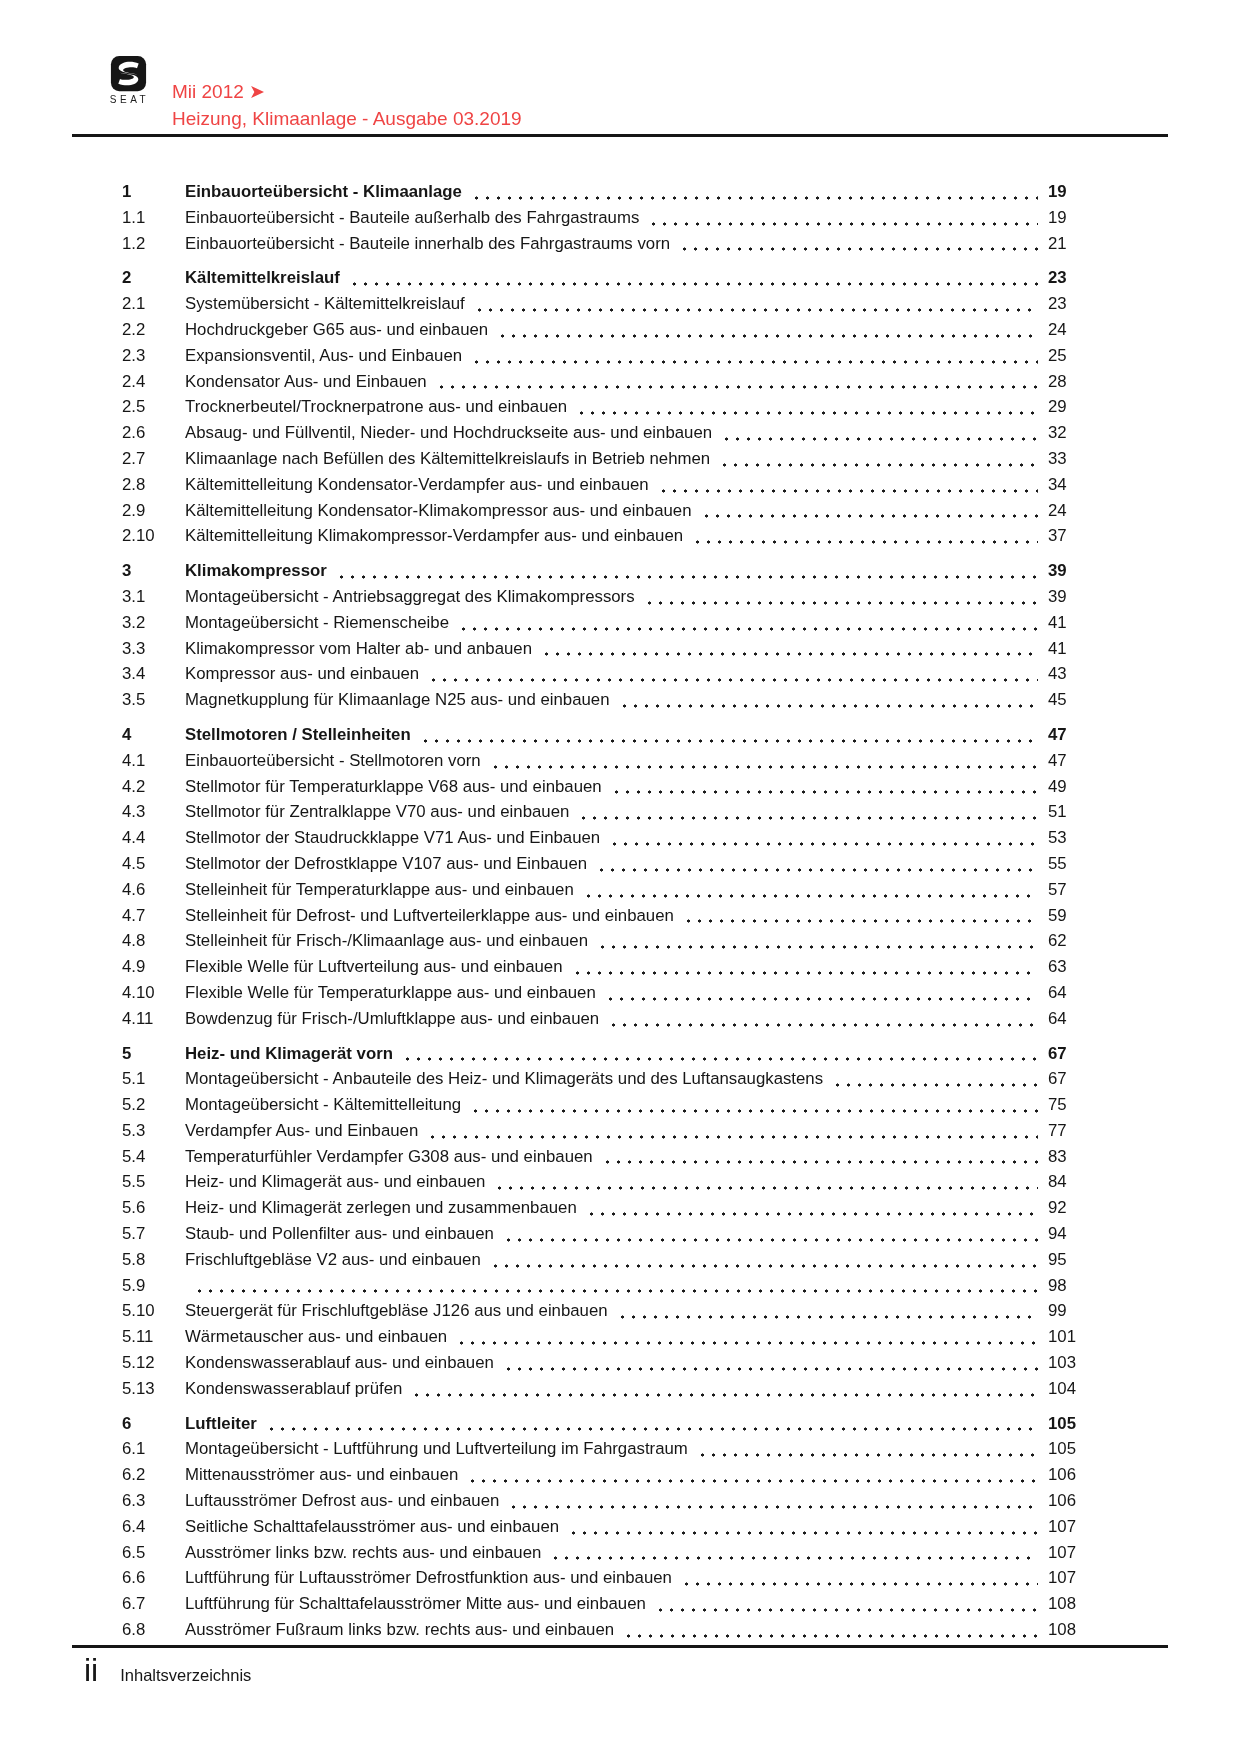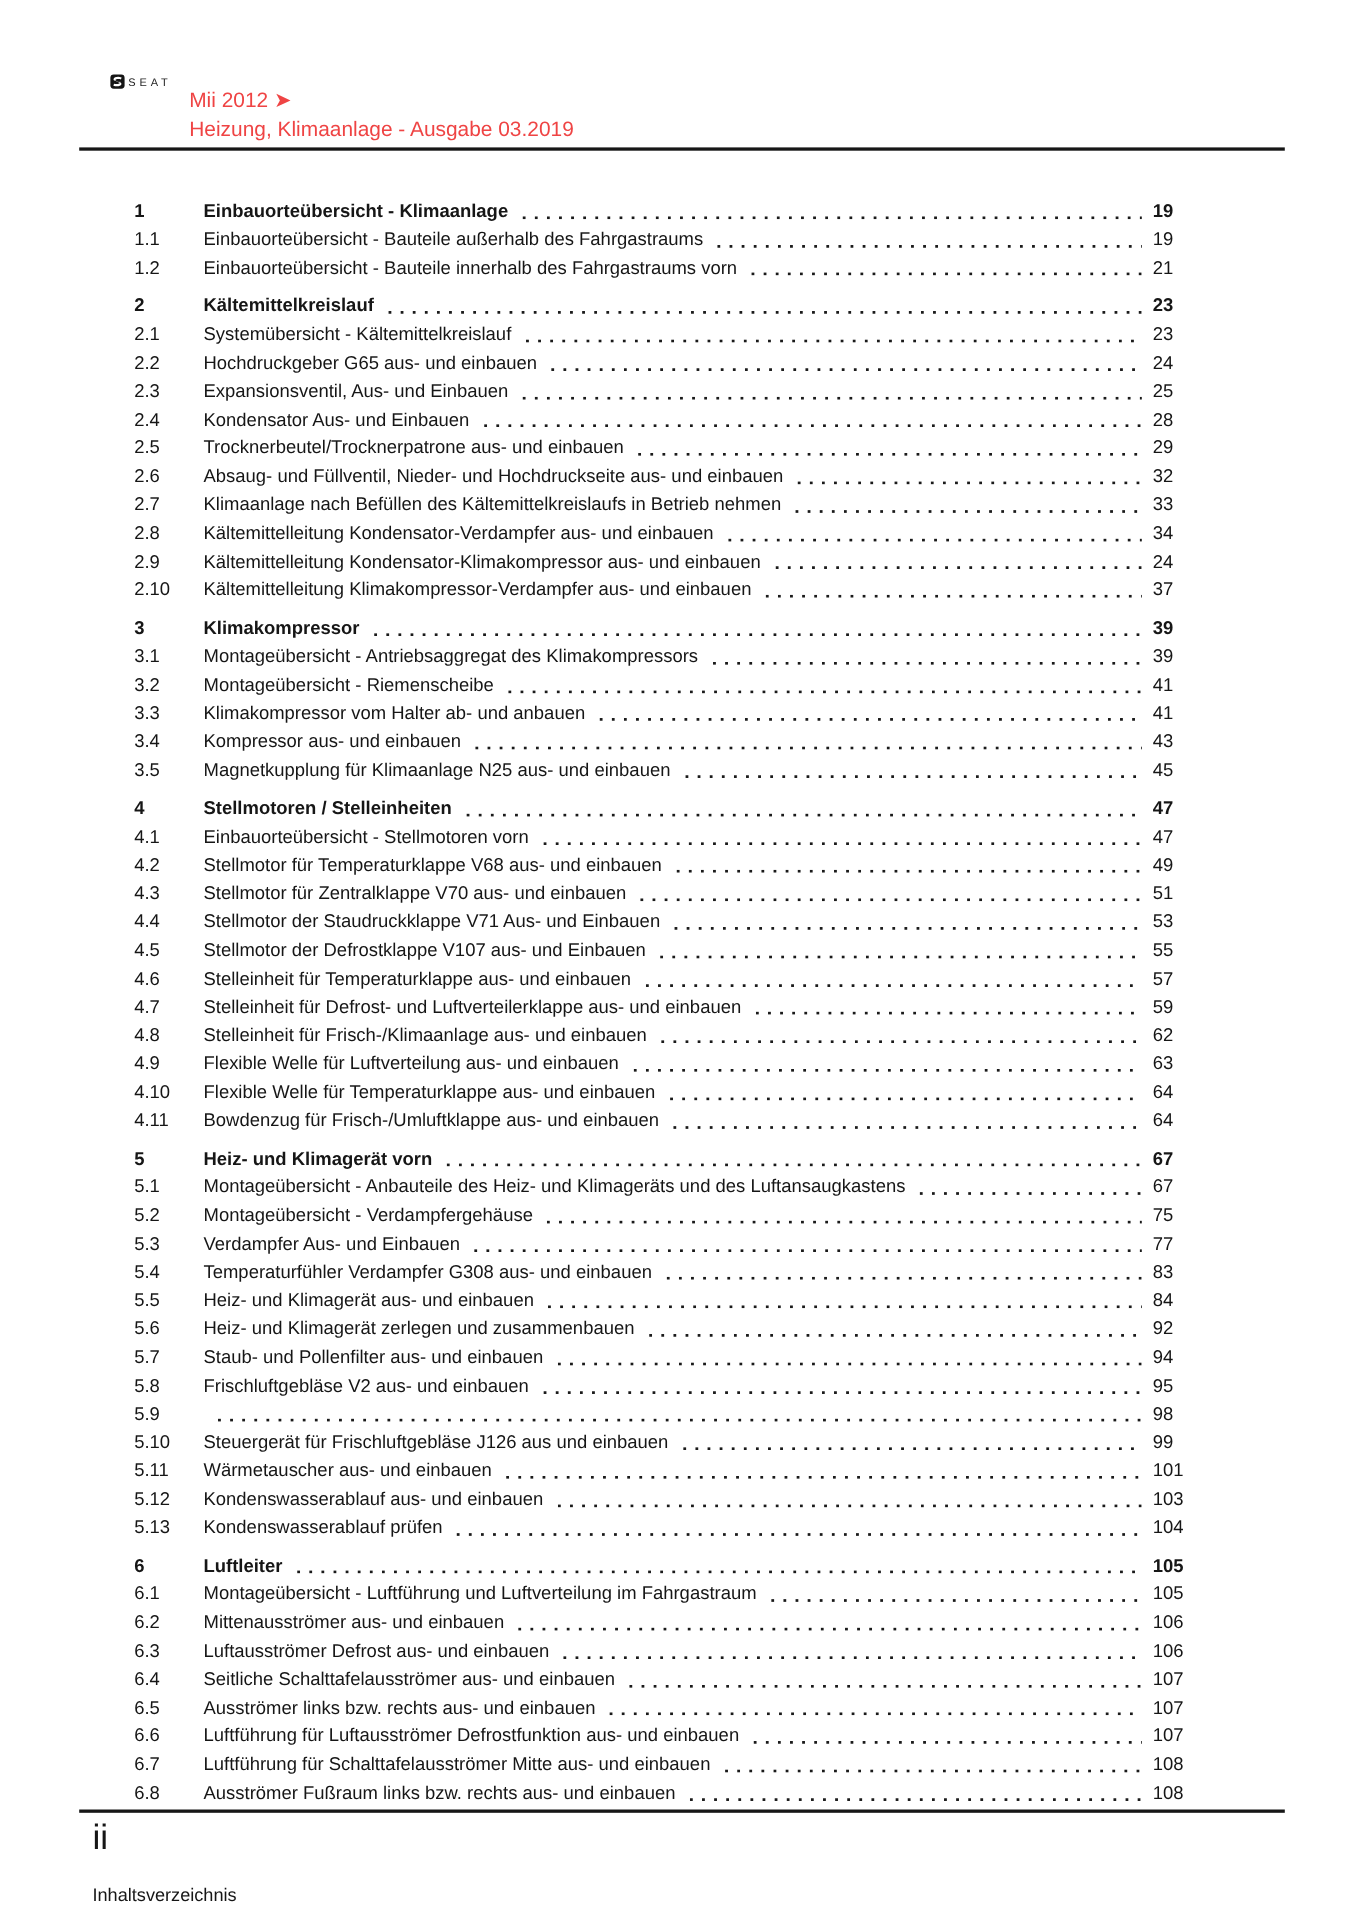--- a/index.html
+++ b/index.html
@@ -15,21 +15,21 @@
 
   
   .header {
     position: absolute;
     left: 100px;
     top: 56px;
     display: flex;
     align-items: flex-start;
     gap: 16px;
   }
-  .logo { width: 56px; display: flex; flex-direction: row; align-items: center; }
+  .logo { width: 56px; display: flex; flex-direction: column; align-items: center; }
   .logo-mark { width: 37px; height: 37px; display: block; }
   .logo-word {
     font-size: 10px;
     letter-spacing: 3.5px;
     margin-top: 1px;
     margin-left: 3px;
     color: #1d1d1d;
     font-weight: 500;
   }
   .header-text { padding-top: 22px; font-size: 19px; line-height: 27px; color: #ef4444; }
@@ -69,21 +69,20 @@
 
   
   .footer-rule { position: absolute; left: 72px; right: 72px; top: 1645px; height: 3px; }
   .footer {
     position: absolute;
     left: 84px;
     top: 1648px;
     display: flex;
     align-items: baseline;
     gap: 22px;
-    flex-direction: column;
   }
   .folio { font-size: 32px; line-height: 44px; font-weight: 500; }
   .footer-label { font-size: 16.5px; }
 </style>
 </head>
 <body>
 
 <div class="page">
 
   <header class="header">
@@ -303,21 +302,21 @@
     <span class="page-num">67</span>
   </div>
       <div class="row">
     <span class="num">5.1</span>
     <span class="title">Montageübersicht - Anbauteile des Heiz- und Klimageräts und des Luftansaugkastens</span>
     <span class="dots"></span>
     <span class="page-num">67</span>
   </div>
       <div class="row">
     <span class="num">5.2</span>
-    <span class="title">Montageübersicht - Verdampfergehäuse</span>
+    <span class="title">Montageübersicht - Kältemittelleitung</span>
     <span class="dots"></span>
     <span class="page-num">75</span>
   </div>
       <div class="row">
     <span class="num">5.3</span>
     <span class="title">Verdampfer Aus- und Einbauen</span>
     <span class="dots"></span>
     <span class="page-num">77</span>
   </div>
       <div class="row">

